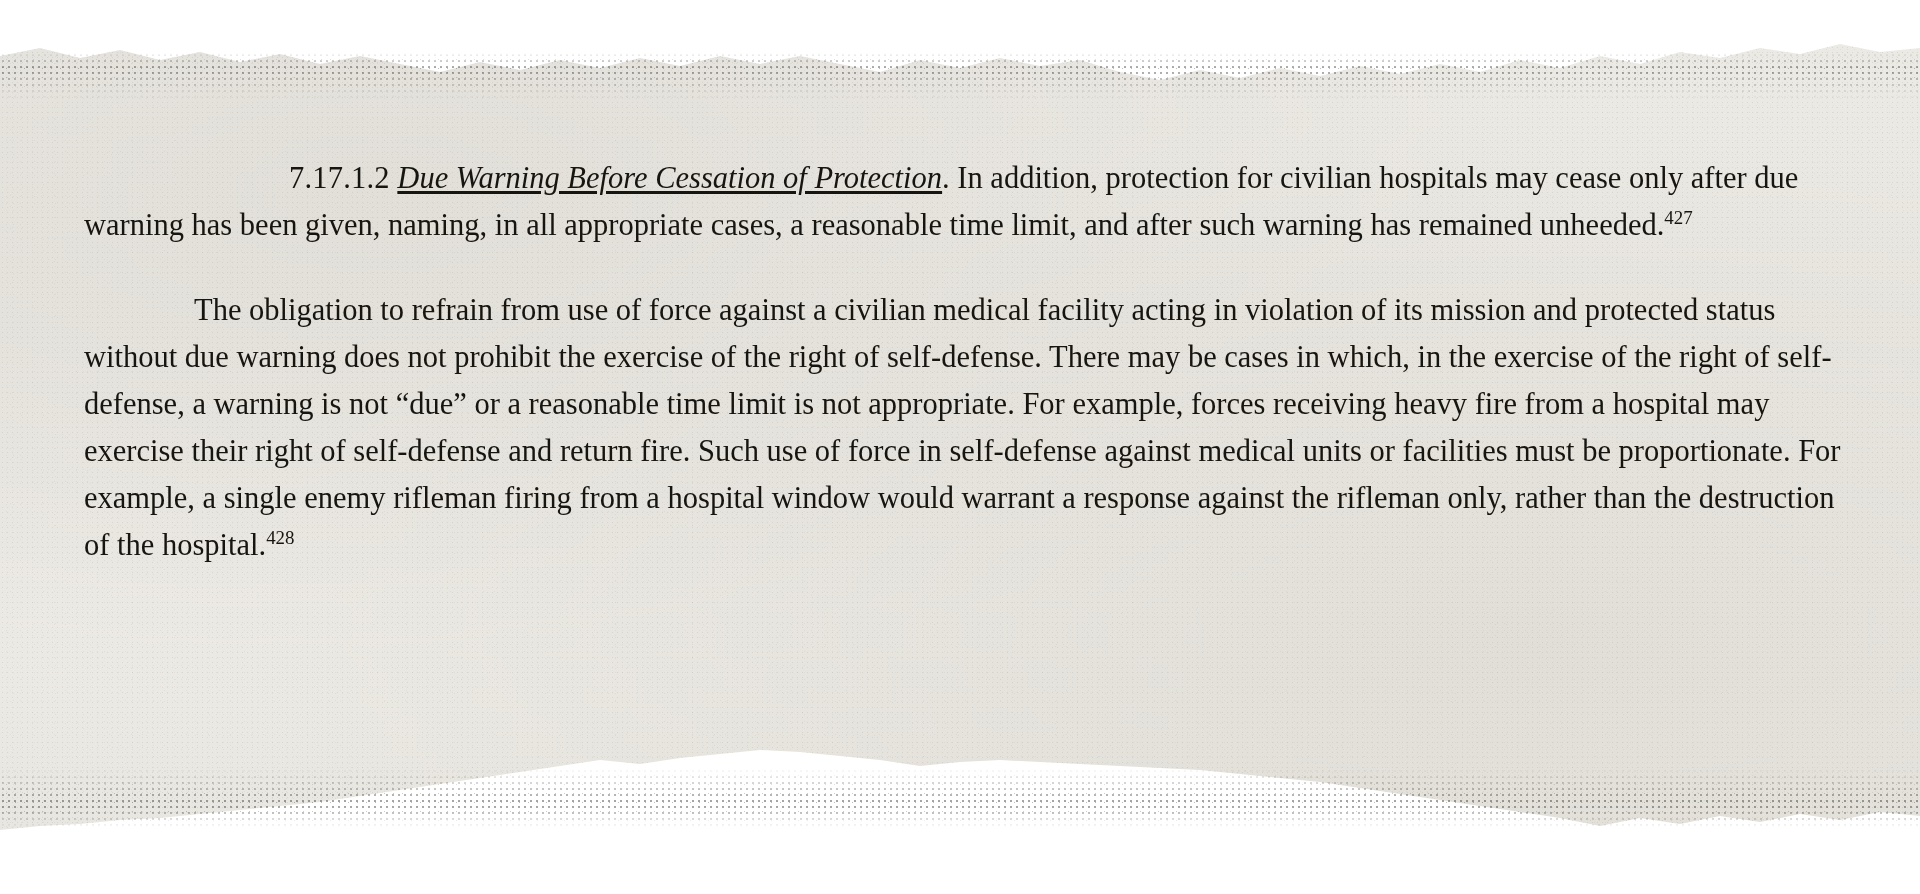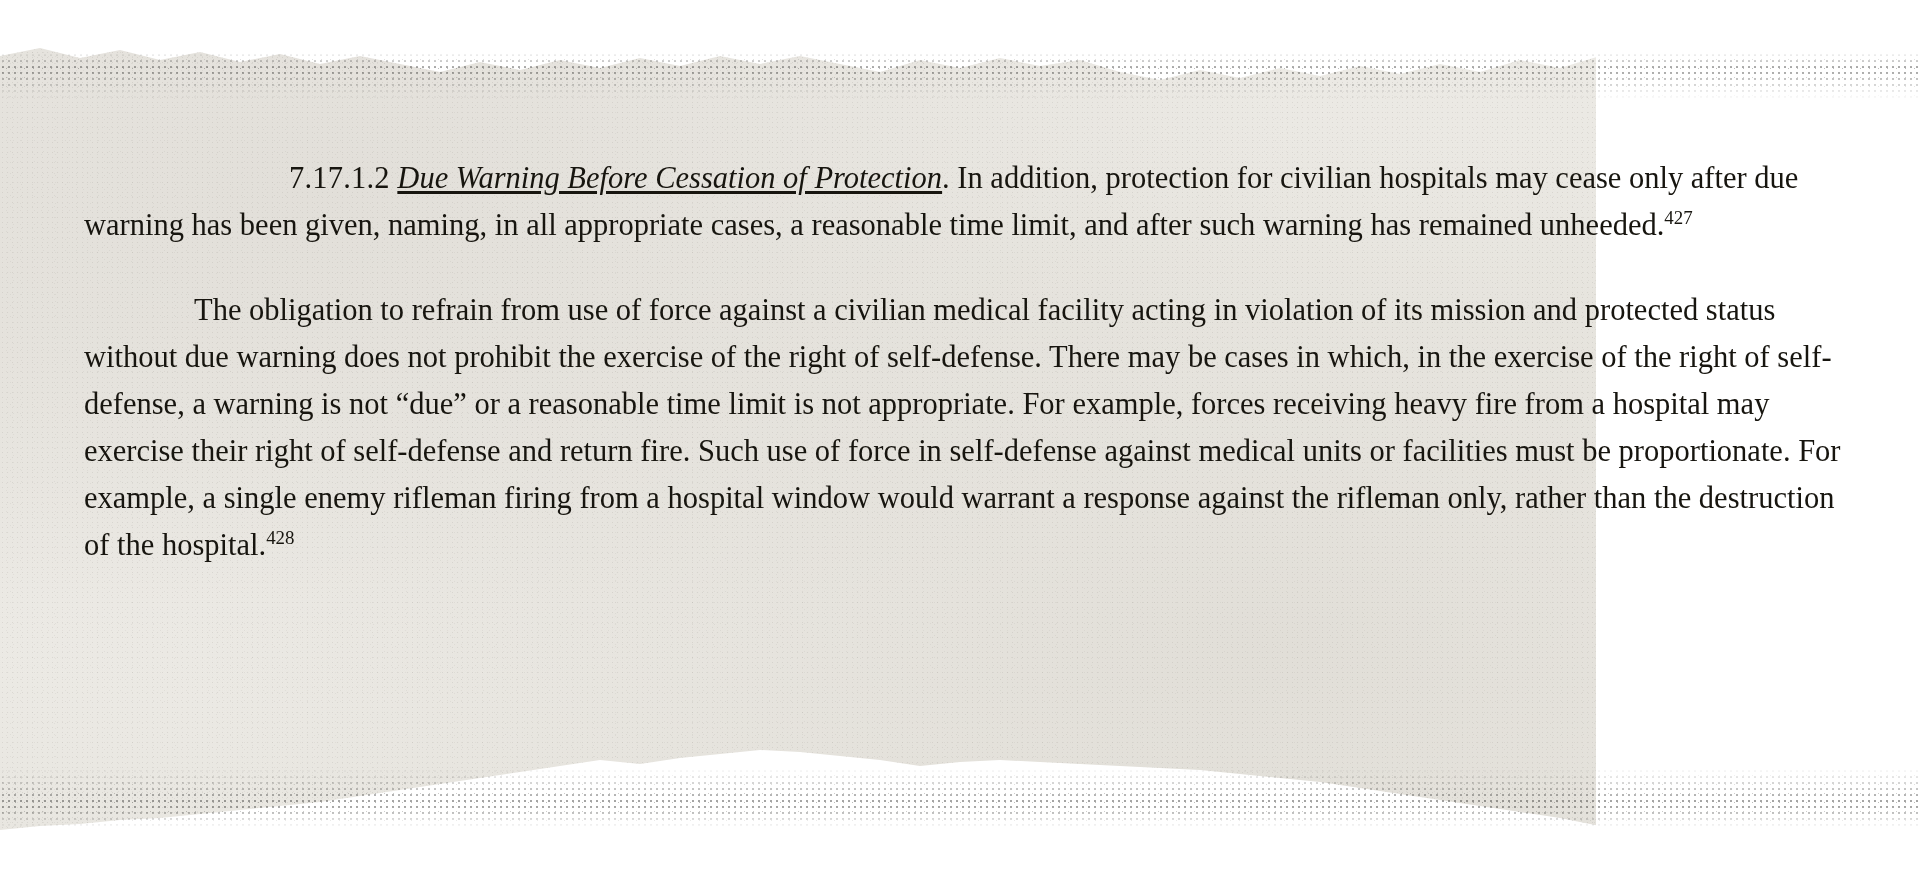--- a/index.html
+++ b/index.html
@@ -20,21 +20,21 @@
     height: 894px;
     background: #ffffff;
     overflow: hidden;
   }
 
   
   #scan {
     position: absolute;
     left: 0;
     top: 30px;
-    width: 1596px;
+    width: 1920px;
     height: 820px;
     background:
       radial-gradient(ellipse at 20% 20%, rgba(225,222,216,0.9) 0%, rgba(236,234,229,0) 55%),
       radial-gradient(ellipse at 80% 75%, rgba(223,220,213,0.85) 0%, rgba(236,234,229,0) 60%),
       linear-gradient(180deg, #eceae5 0%, #e9e7e1 35%, #edebe6 70%, #e8e6e0 100%);
   }
 
   
   #scan::before {
     content: "";

